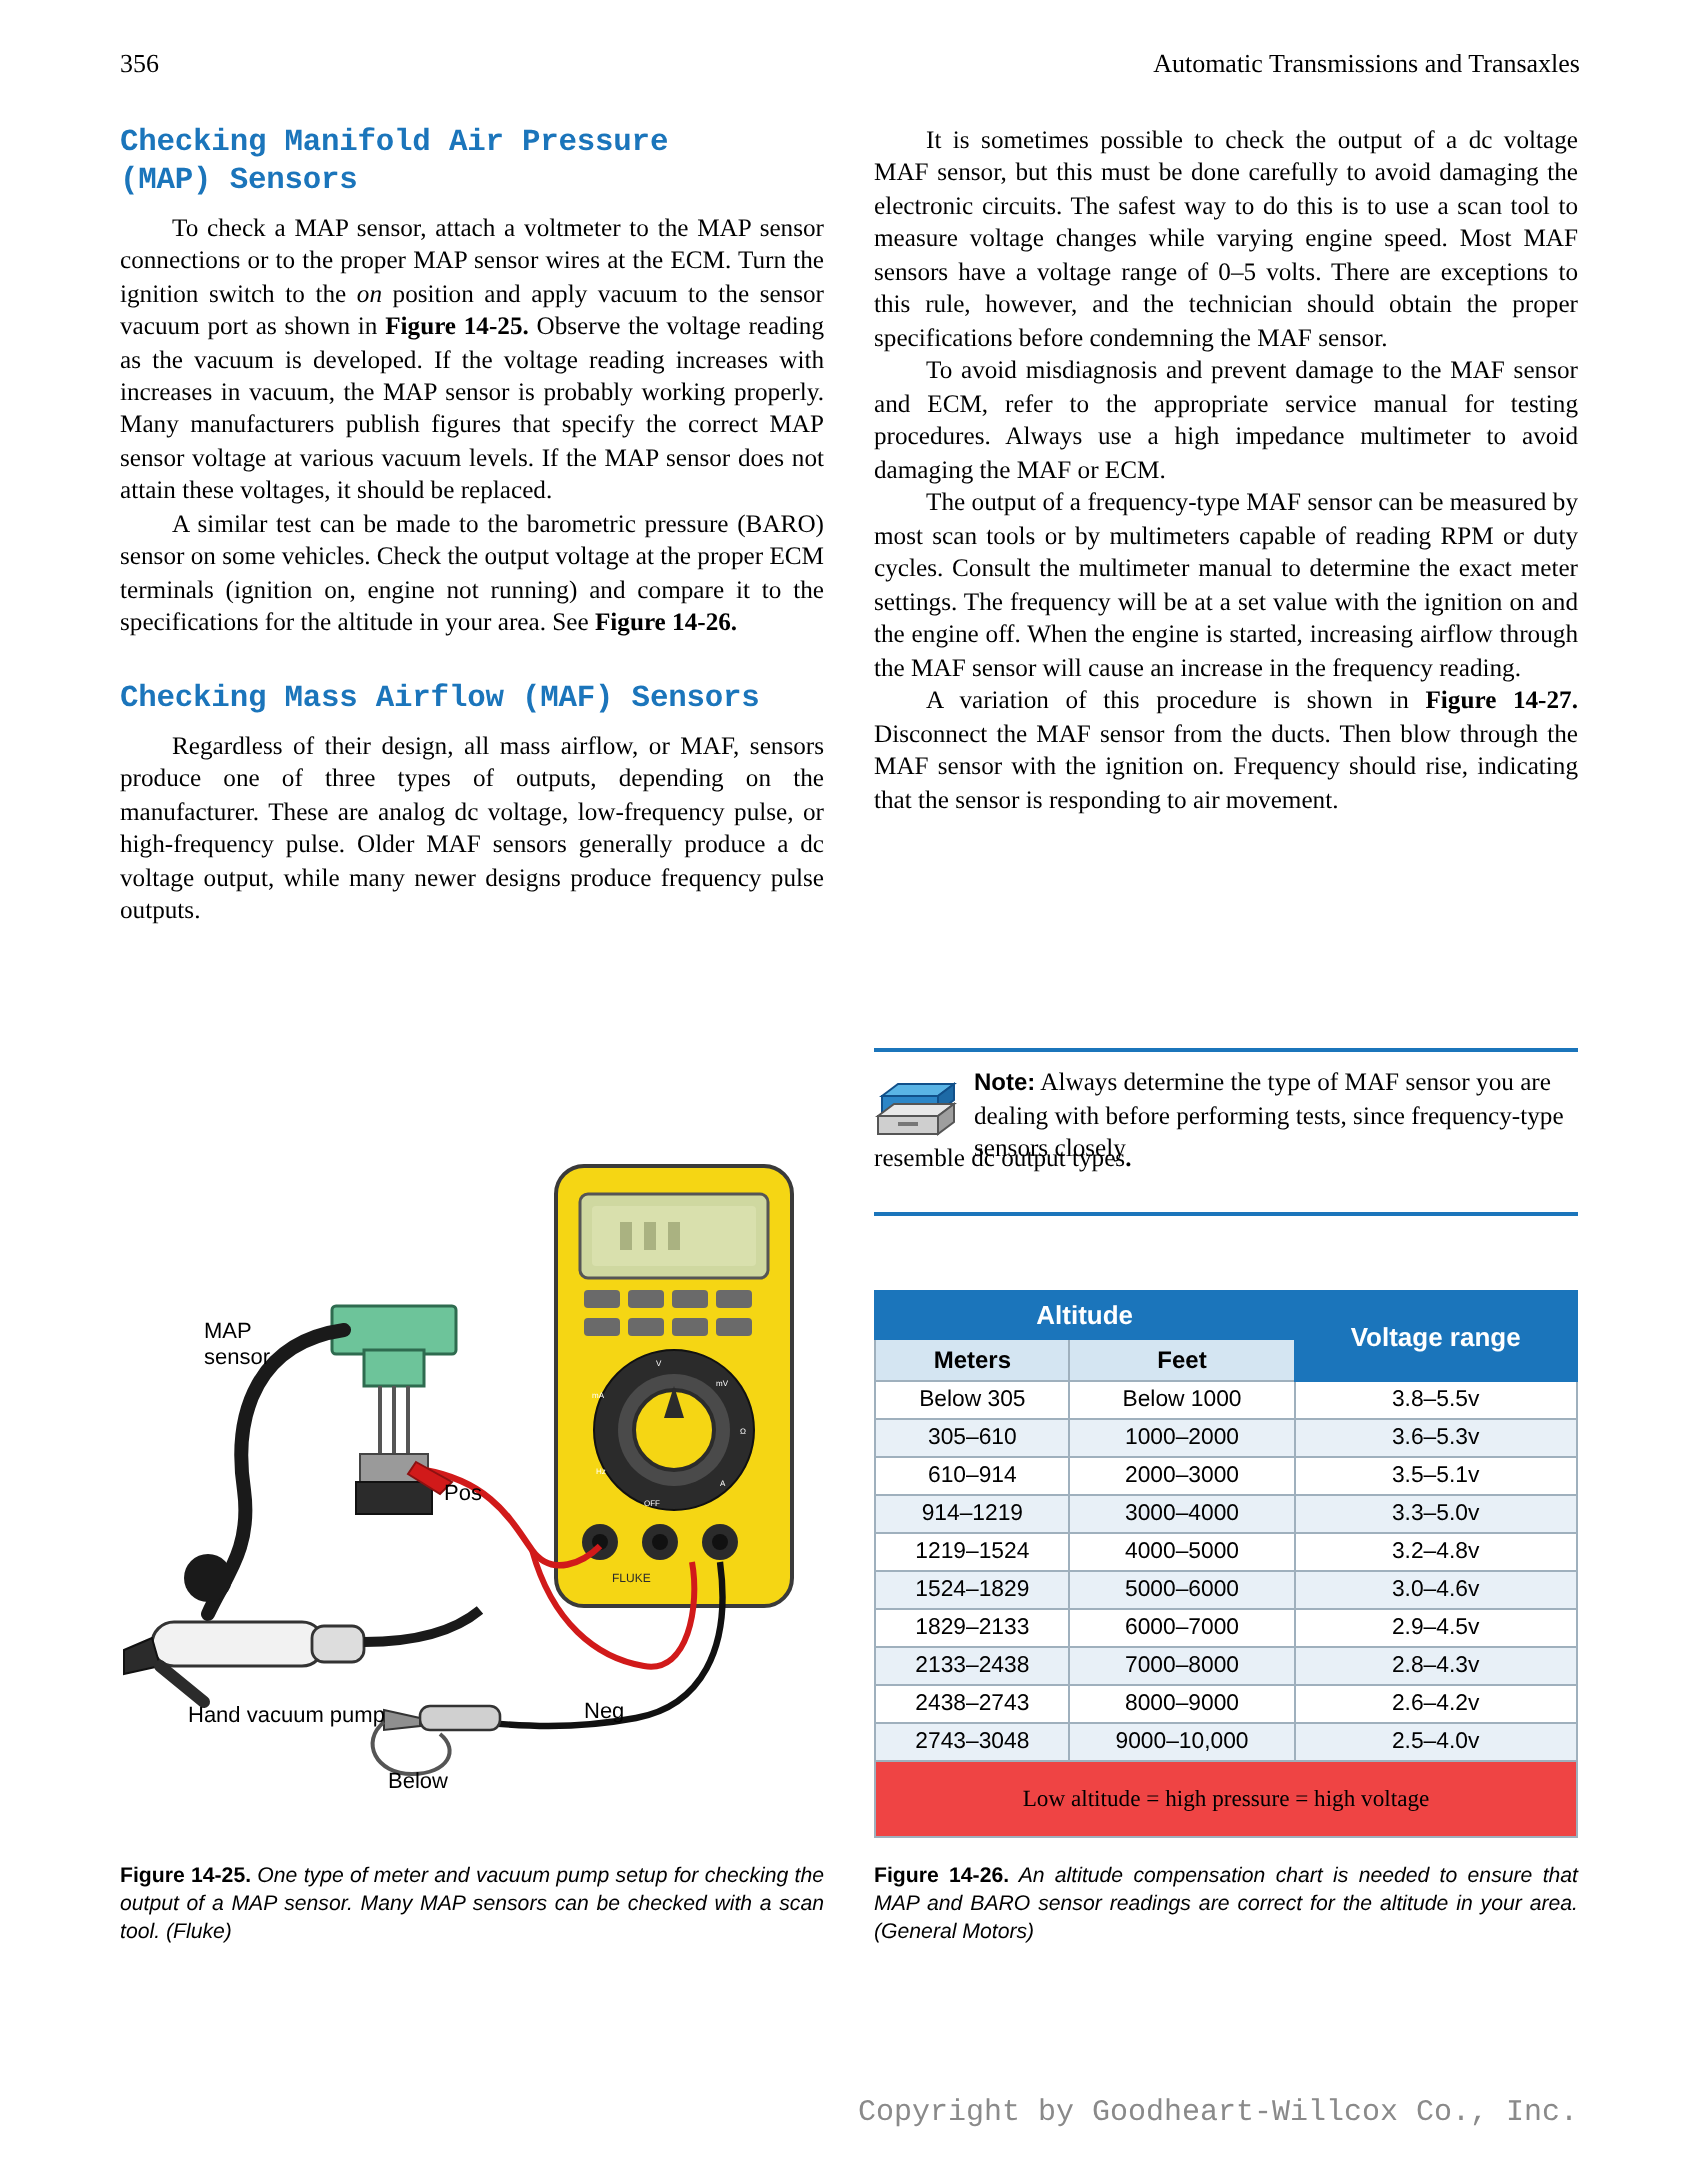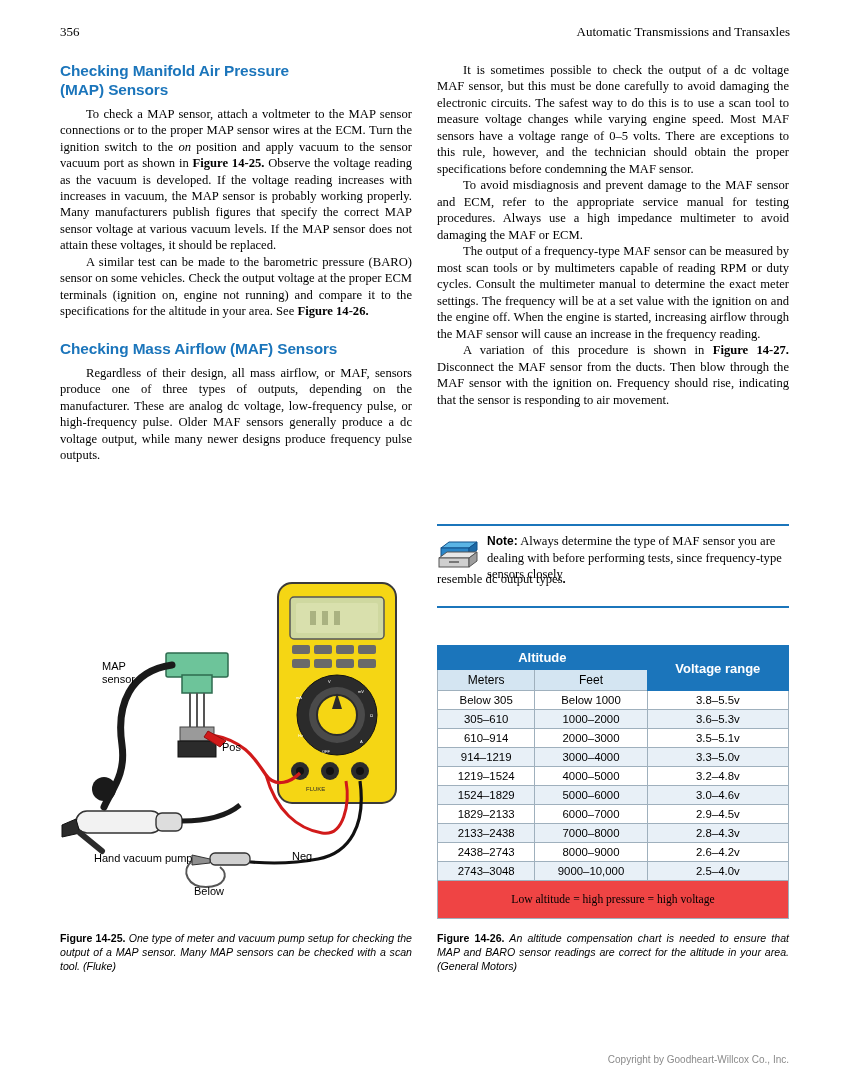--- a/index.html
+++ b/index.html
@@ -40,21 +40,21 @@
     top: 62px;
     font-size: 12.6px;
     line-height: 1.31;
     text-align: justify;
   }
   .col-left { left: 60px; }
   .col-right { left: 437px; }
 
   h2.section-title {
     color: #1b75bb;
-    font-family: Liberation Sans, sans-serif;
+    font-family: Liberation Mono, monospace;
     font-size: 15.4px;
     font-weight: bold;
     margin: 0 0 6px 0;
     line-height: 1.22;
     letter-spacing: -0.1px;
   }
   h2.second { margin-top: 20px; }
   p.para {
     margin: 0;
     text-indent: 26px;
@@ -115,21 +115,21 @@
   .alt-table .hdr-main {
     background: #1b75bb;
     color: #ffffff;
     font-weight: bold;
     font-size: 13px;
     padding: 4px 2px;
     border: 1px solid #1b75bb;
   }
   .alt-table .hdr-sub {
     background: #d4e5f2;
-    font-weight: normal;
+    font-weight: bold;
     font-size: 12px;
     color: #000;
     margin-left: 41px;
   }
   .alt-table td.shade { background: #e8f0f7; }
   .alt-table td.plain { background: #ffffff; }
   .alt-table .footer-cell {
     background: #ef4444;
     font-size: 11.6px;
     padding: 12px 2px 12px 2px;
@@ -163,22 +163,22 @@
     font-size: 11px;
     color: #000;
     line-height: 1.15;
   }
 
   
   .copyright {
     position: absolute;
     right: 60px;
     bottom: 22px;
-    font-family: Liberation Sans, sans-serif;
-    font-size: 10px;
+    font-family: Liberation Mono, monospace;
+    font-size: 15px;
     color: #8a8a8a;
   }
 </style>
 </head>
 <body>
 
 <div class="page">
 
   <div class="page-header">
     <span class="page-number">356</span>

